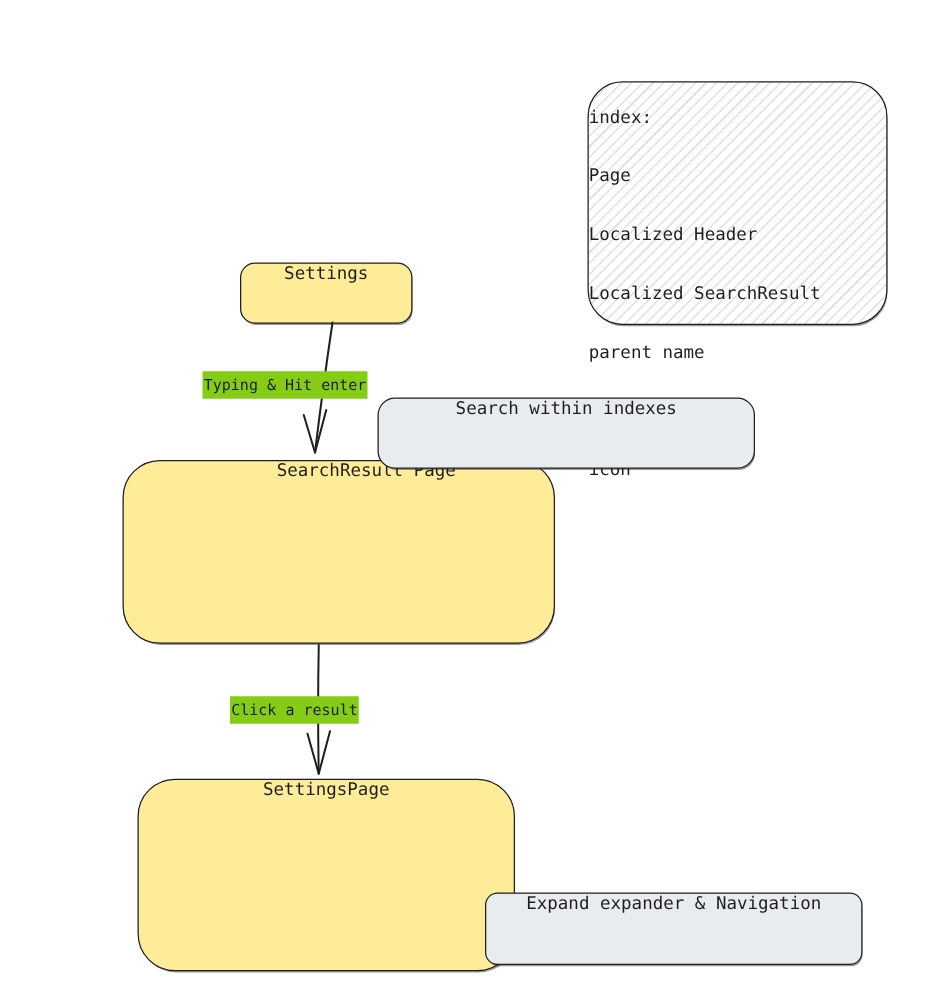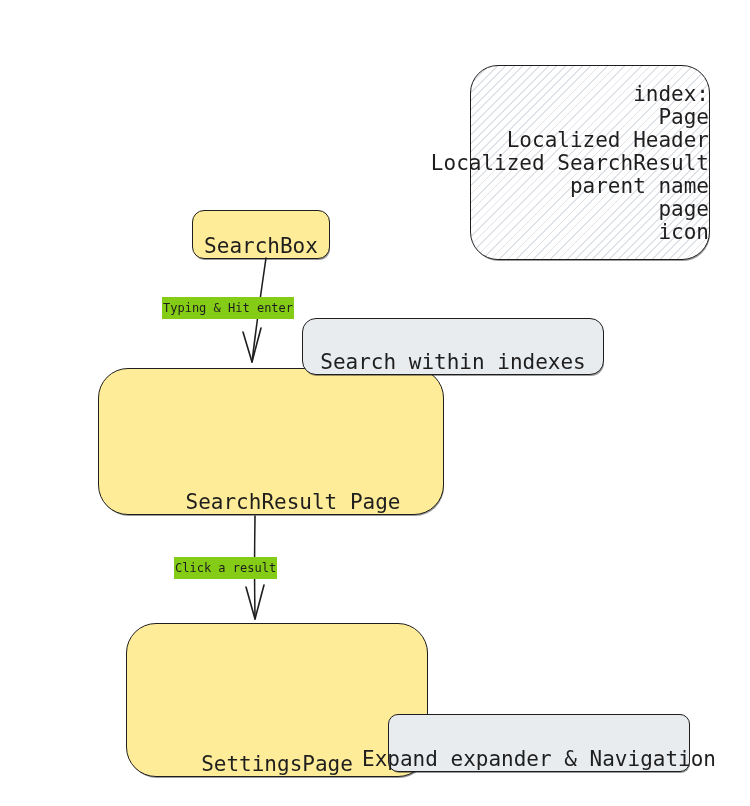--- a/index.html
+++ b/index.html
@@ -15,54 +15,55 @@
     background:#ffffff;
     overflow:hidden;
     font-family:"DejaVu Sans Mono","Liberation Mono",monospace;
     color:var(--stroke);
   }
   .arrows{position:absolute;left:0;top:0;z-index:2;}
   .arrows path{stroke:var(--stroke);stroke-width:1.6;fill:none;stroke-linecap:round;stroke-linejoin:round;}
   .node{
     position:absolute;
     border:1.6px solid var(--stroke);
-    display:flex;align-items:flex-end;justify-content:center;
-    font-size:21px;
+    display:flex;align-items:flex-start;justify-content:center;
+    font-size:14px;
     letter-spacing:0px;
     white-space:nowrap;
     box-shadow:1px 2px 0 -1px rgba(30,30,30,0.45);
+    gap:24px;
   }
   .node.yellow{background:var(--node-yellow);}
   .node.gray{background:var(--node-gray);}
   .node.hatch{
     background:
       repeating-linear-gradient(135deg,
         var(--hatch-line) 0, var(--hatch-line) 1.2px,
         transparent 1.2px, transparent 6px),
       #ffffff;
   }
   
   .settings-init{left:38px;top:110px;width:430px;height:58px;border-radius:13px;z-index:1;}
   .index-note{left:470px;top:65px;width:240px;height:195px;border-radius:28px;z-index:3;
               flex-direction:column;justify-content:flex-start;padding-top:17px;box-sizing:border-box;}
   .index-note .line{line-height:23px;text-align:center;}
   .searchbox{left:192px;top:210px;width:136px;height:47px;border-radius:12px;z-index:1;}
   .search-within{left:302px;top:318px;width:300px;height:55px;border-radius:14px;z-index:3;}
   .searchresult{left:98px;top:368px;width:300px;height:145px;border-radius:30px;z-index:1;padding-left:44px;}
-  .settingspage{left:110px;top:623px;width:300px;height:152px;border-radius:30px;z-index:1;margin-left:16px;}
+  .settingspage{left:110px;top:623px;width:300px;height:152px;border-radius:30px;z-index:1;}
   .expand-nav{left:388px;top:714px;width:300px;height:56px;border-radius:10px;z-index:3;}
   
   .arrow-label{
     position:absolute;z-index:4;
     background:#84cc16;
     font-size:12px;line-height:22px;white-space:nowrap;
     padding:0 1px;
   }
   .label-typing{left:162px;top:297px;}
-  .label-click{left:174px;top:557px;}
+  .label-click{left:184px;top:557px;}
 </style>
 </head>
 <body>
 
 <div class="canvas">
 
   <svg class="arrows" width="750" height="806" viewBox="0 0 750 806">
     <path d="M266,258 Q258,312 252,362"></path>
     <path d="M243,332 L252,362 L261,328"></path>
     <path d="M255,516 Q254,568 255,619"></path>
@@ -74,21 +75,21 @@
     <div class="line">index:</div>
     <div class="line">Page</div>
     <div class="line">Localized Header</div>
     <div class="line">Localized SearchResult</div>
     <div class="line">parent name</div>
     <div class="line">page</div>
     <div class="line">icon</div>
   </div>
 
   <div class="node yellow searchbox">
-    <span>SearchBox</span>
+    <span>Settings</span>
   </div>
 
   <div class="arrow-label label-typing">Typing &amp; Hit enter</div>
 
   <div class="node gray search-within">
     <span>Search within indexes</span>
   </div>
 
   <div class="node yellow searchresult">
     <span>SearchResult Page</span>

